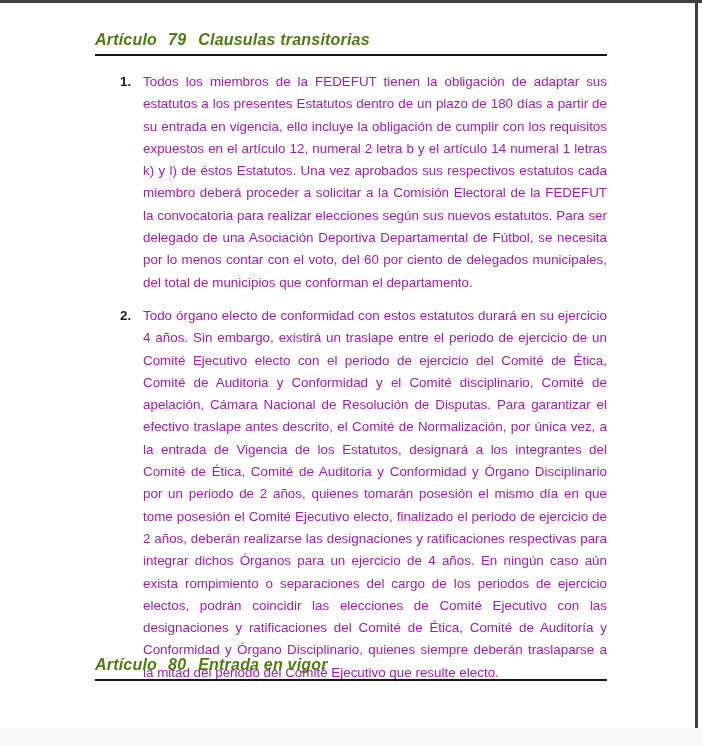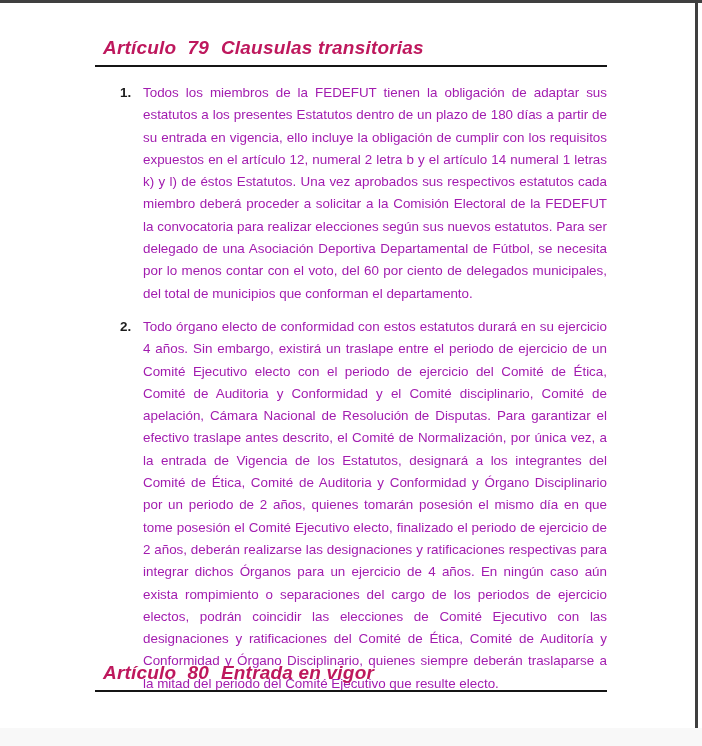--- a/index.html
+++ b/index.html
@@ -35,25 +35,25 @@
     background: #f8f8f8;
   }
   .article-block {
     position: absolute;
     left: 95px;
     width: 512px;
   }
   .article-block.first  { top: 31px; }
   .article-block.second { top: 656px; }
   .article-heading {
-    margin: 8px;
-    font-size: 19px;
+    margin: 0;
+    font-size: 16px;
     font-weight: bold;
     font-style: italic;
-    color: #be185d;
+    color: #4d7c0f;
     letter-spacing: 0.2px;
     line-height: 18px;
     white-space: nowrap;
   }
   .article-heading .article-number { margin-left: 11px; }
   .article-heading .article-title  { margin-left: 12px; }
   .heading-rule {
     border: 0;
     border-top: 2px solid #151515;
     margin: 5px 0 0 0;

